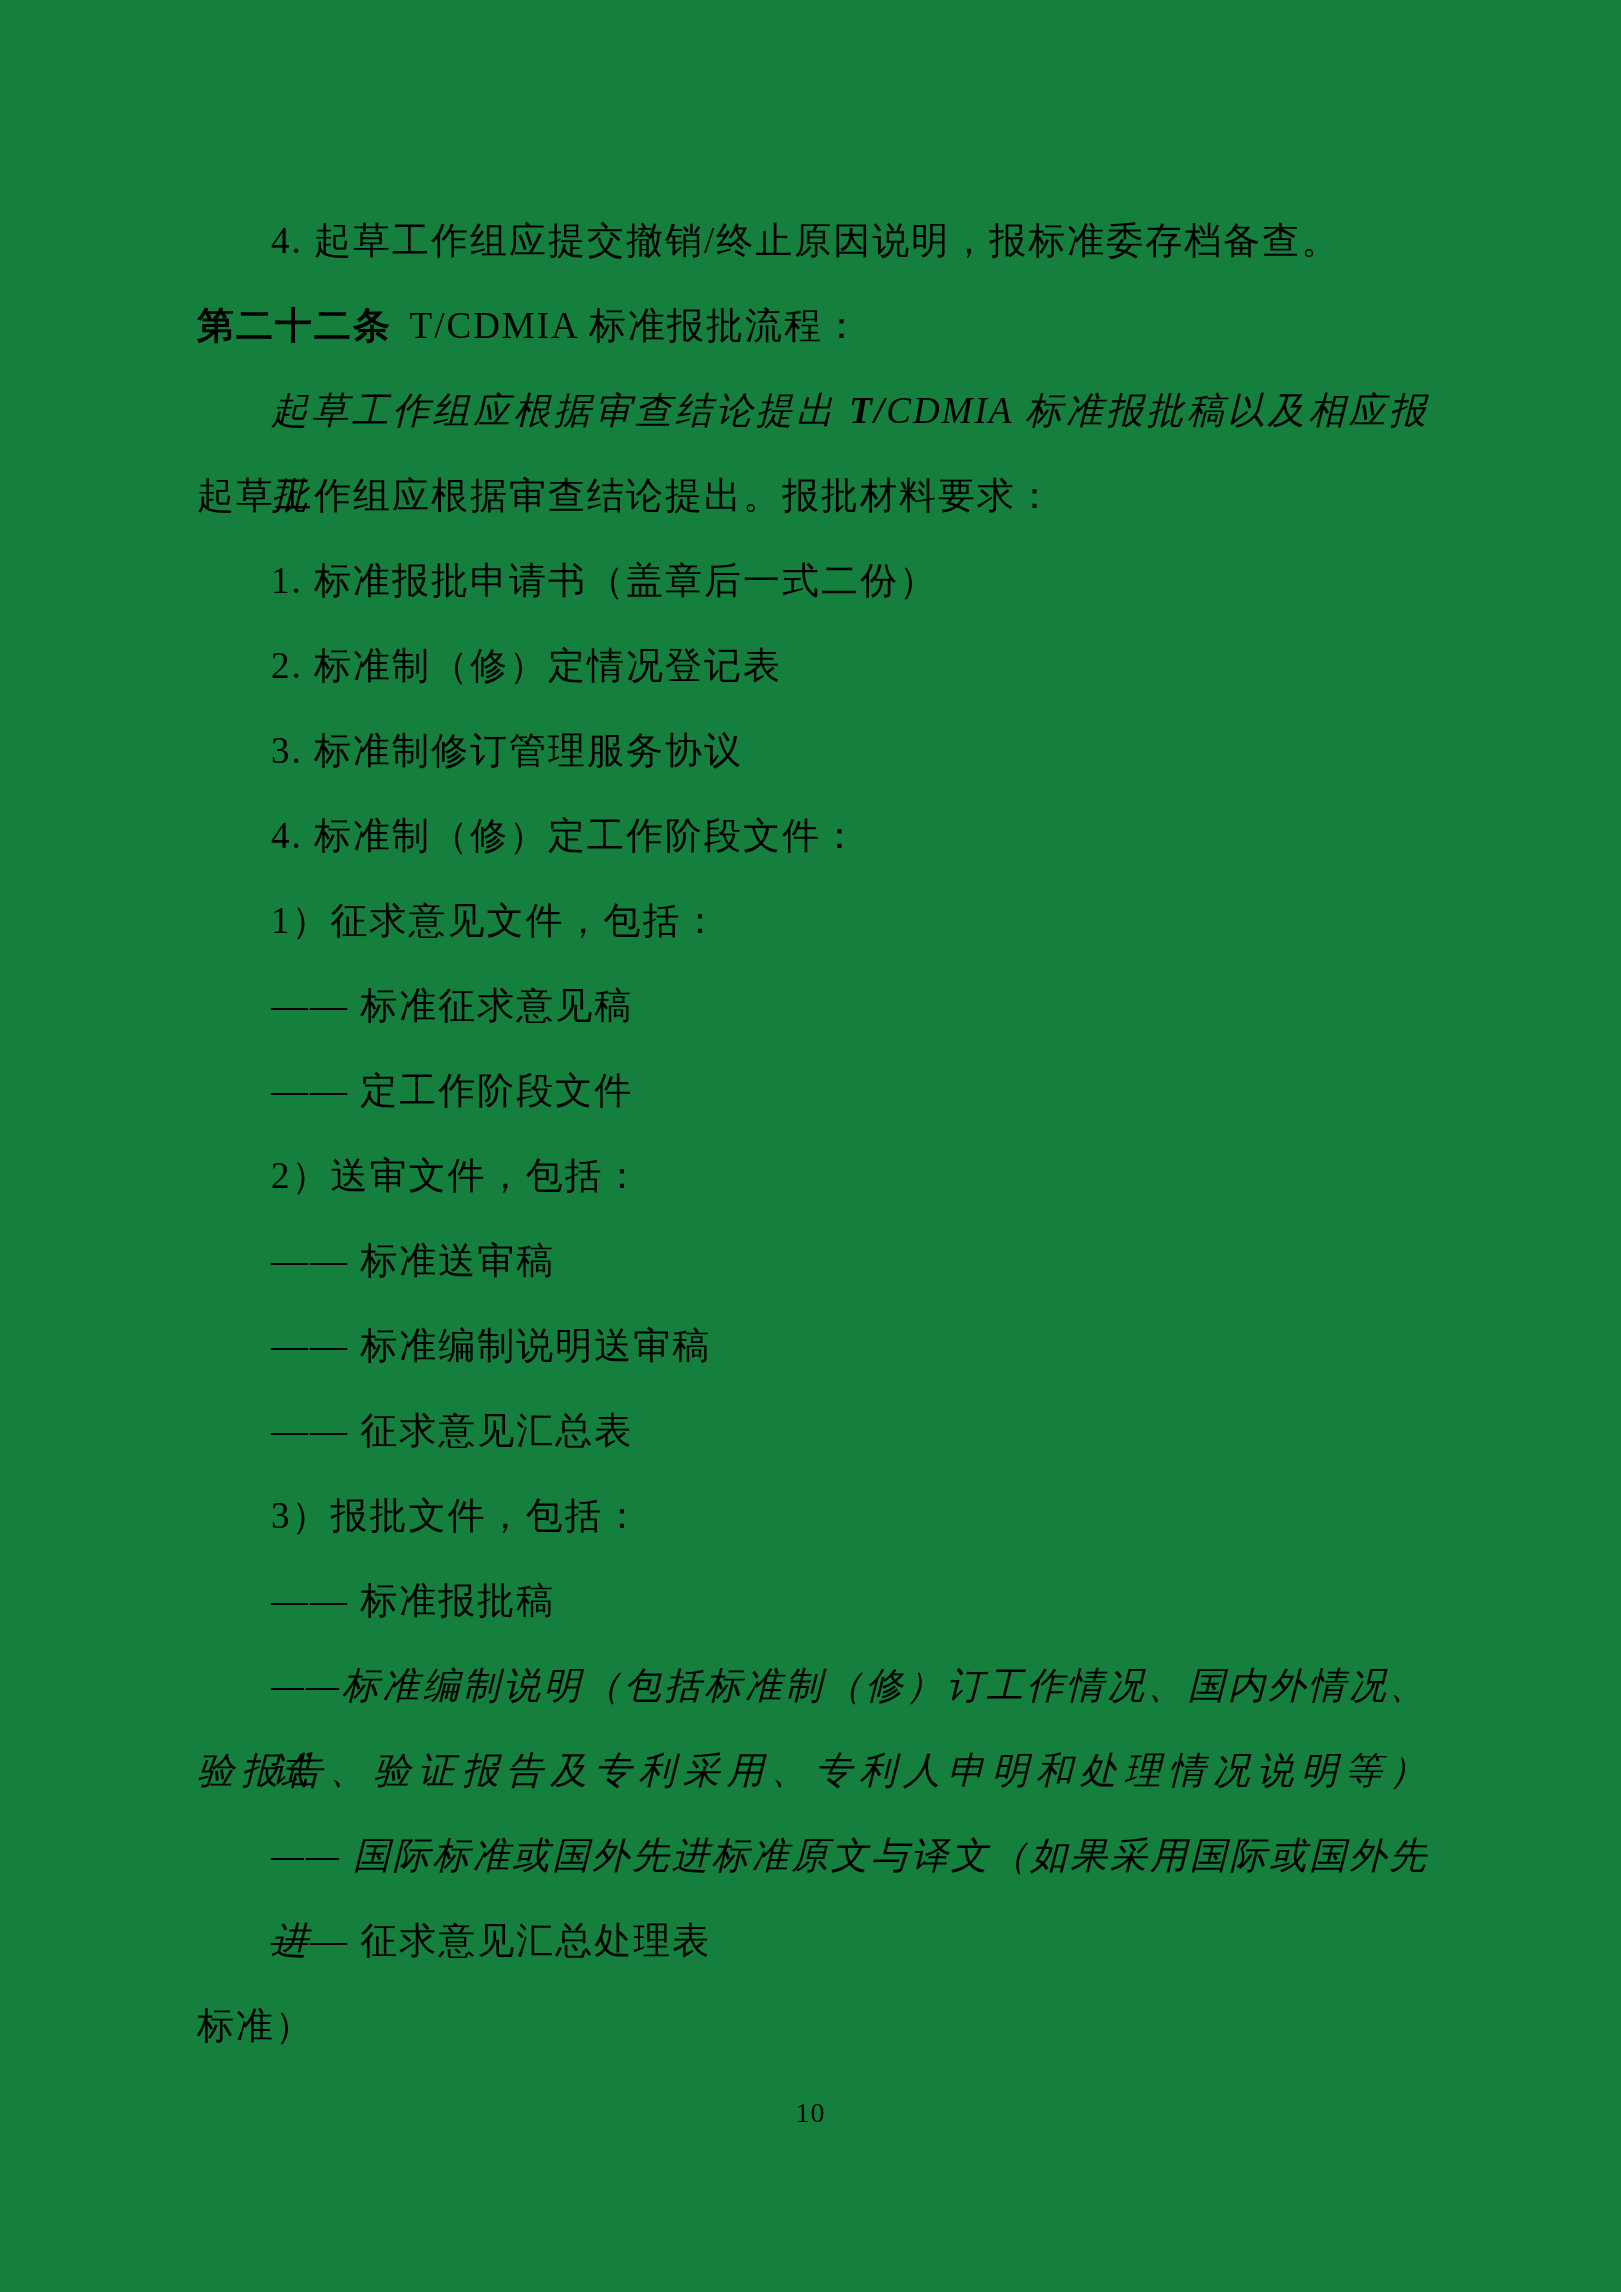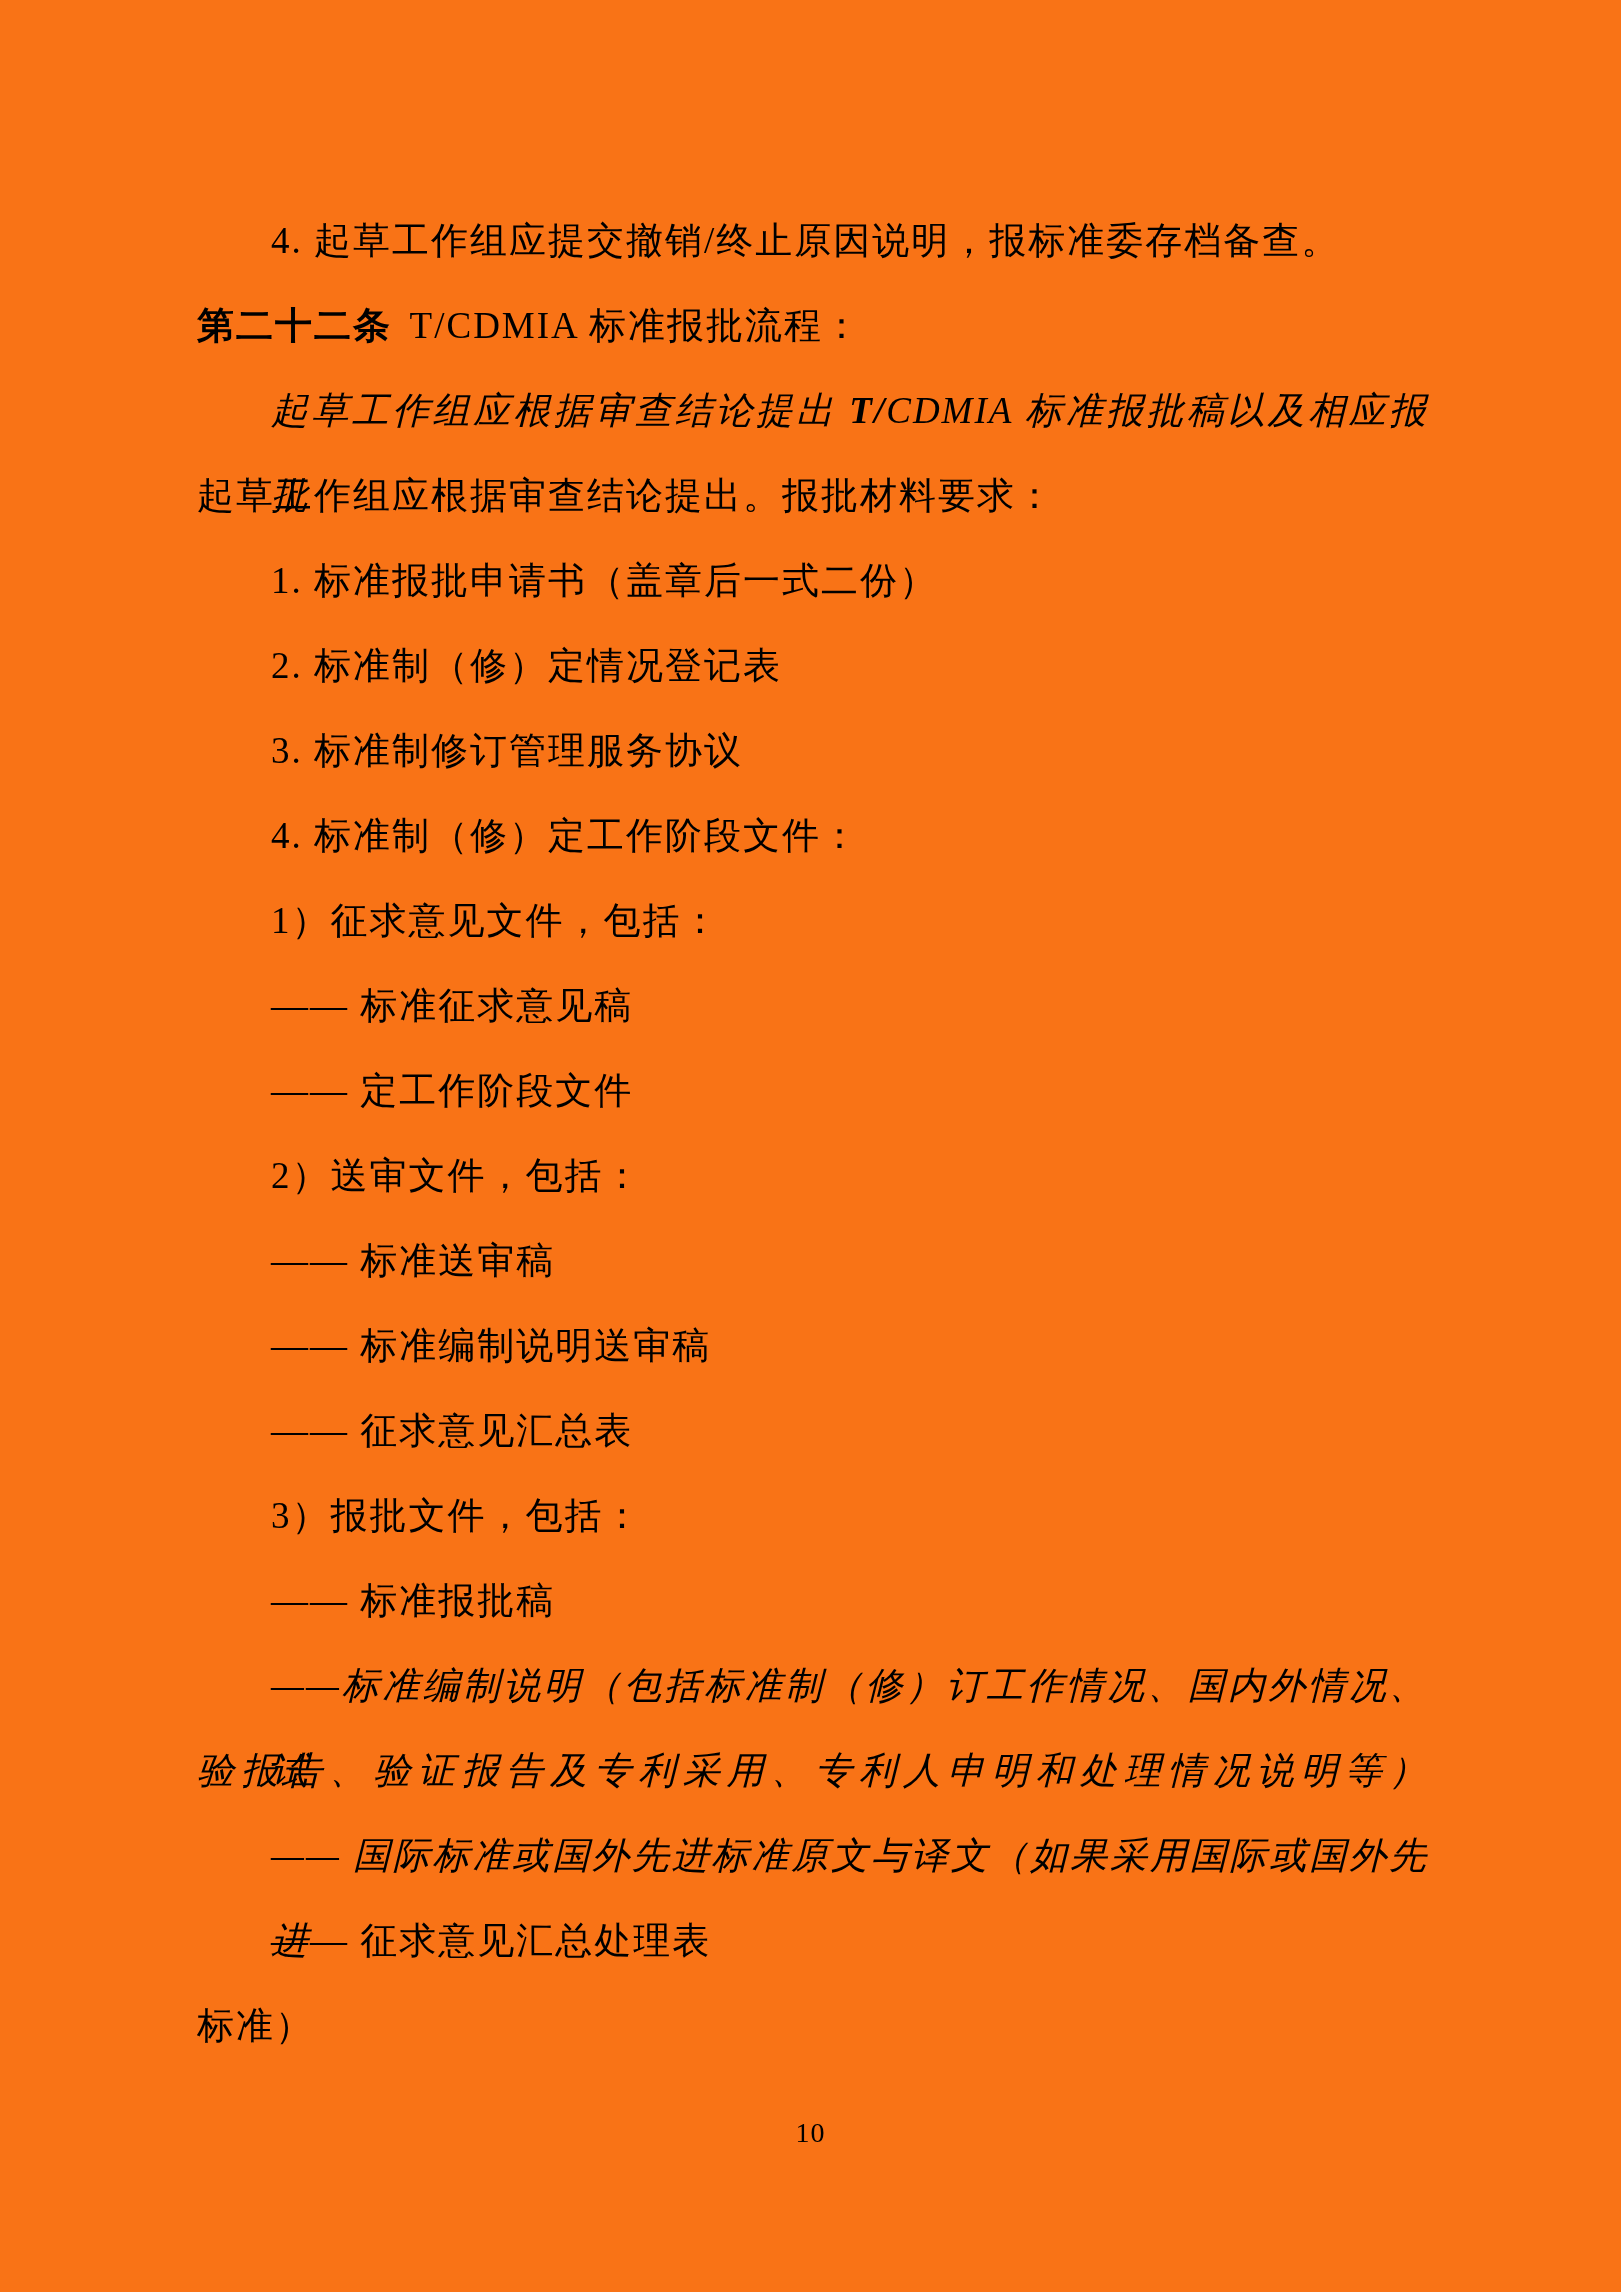--- a/index.html
+++ b/index.html
@@ -11,21 +11,21 @@
     position: relative;
     width: 1621px;
     height: 2293px;
     font-family: "Liberation Serif", serif;
     color: #000000;
     overflow: hidden;
   }
   .doc-page {
     position: absolute;
     inset: 0;
-    background: #f97316;
+    background: #15803d;
   }
   .content {
     position: absolute;
     left: 197px;
     top: 198px;
     width: 1231px;
   }
   .line {
     height: 85px;
     line-height: 85px;
@@ -54,21 +54,20 @@
   .page-number {
     position: absolute;
     left: 0;
     width: 1621px;
     top: 2091px;
     height: 43px;
     line-height: 43px;
     text-align: center;
     font-size: 28px;
     letter-spacing: 1px;
-    margin-top: 20px;
   }
 </style>
 </head>
 <body>
 
 <div class="doc-page">
   <div class="content">
 
     <div class="line indent">
       <span>4. 起草工作组应提交撤销/终止原因说明，报标准委存档备查。</span>

